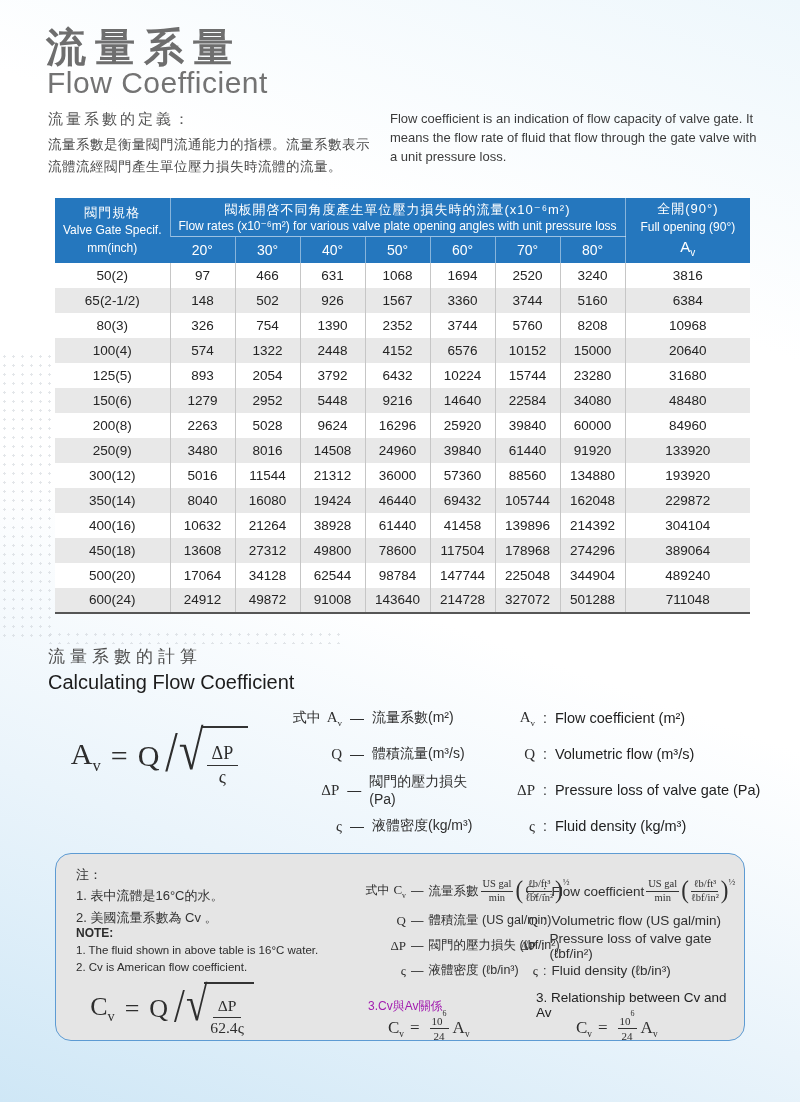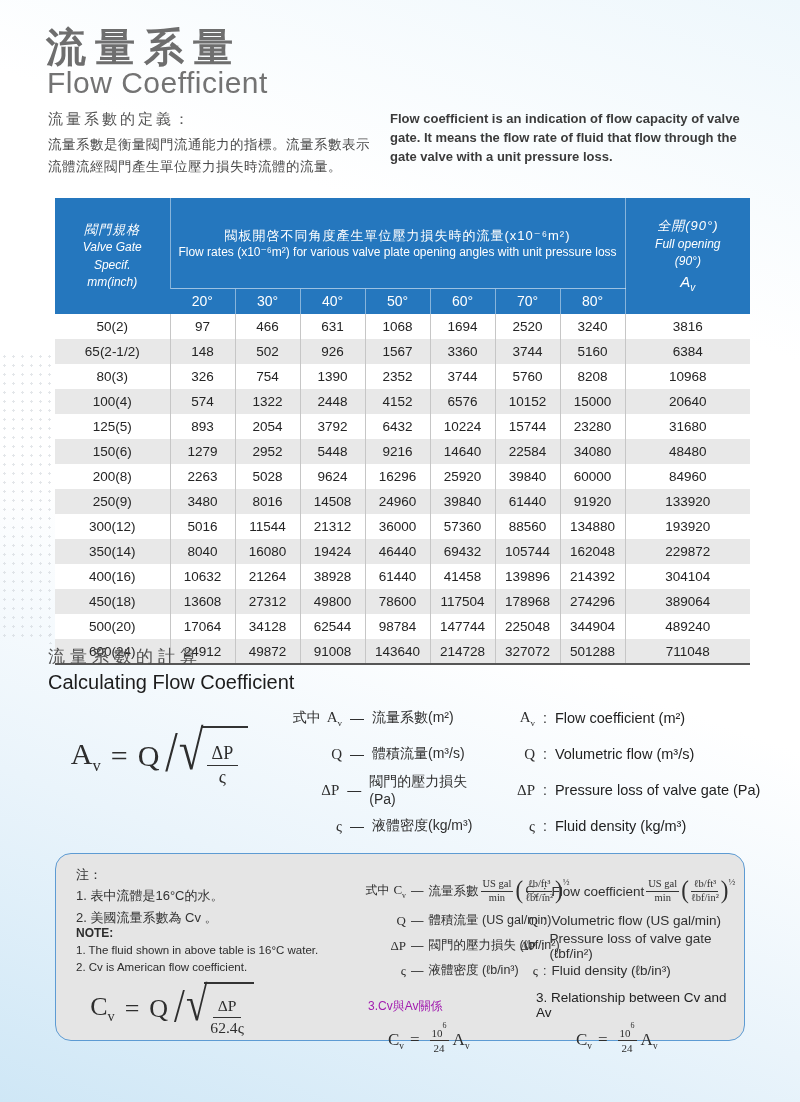--- a/index.html
+++ b/index.html
@@ -20,26 +20,26 @@
   .title-zh { position:absolute; left:46px; top:20px; font-size:40px; font-weight:700;
               color:#6e6e6e; letter-spacing:9px; }
   .title-en { position:absolute; left:47px; top:66px; font-size:30px; font-weight:400;
               color:#737373; letter-spacing:.5px; }
 
   .def-zh { position:absolute; left:48px; top:110px; width:335px; }
   .def-zh-head { font-size:15px; color:#555; letter-spacing:3px; margin-bottom:5px; }
   .def-zh-body { font-size:13.5px; color:#4b4b4b; line-height:1.6; letter-spacing:.5px; }
   .def-en { position:absolute; left:390px; top:110px; width:372px; }
   .def-en-head { font-size:15px; color:#3b3b3b; margin-bottom:4px; letter-spacing:.3px; }
-  .def-en-body { font-size:13px; color:#3b3b3b; line-height:1.45;font-weight:bold; }
+  .def-en-body { font-size:13px; color:#3b3b3b; line-height:1.45; }
 
   table.flow { position:absolute; left:55px; top:198px; width:695px;
                border-collapse:collapse; table-layout:fixed; }
   table.flow th { background:#2577BE; color:#fff; font-weight:400; vertical-align:middle; }
-  th.spec, th.full { padding:19px;font-style:italic; }
+  th.spec, th.full { padding:2px; }
   th.spec div, th.full div { line-height:1.45; }
   .h-zh { font-size:13px; letter-spacing:1px; }
   .h-en { font-size:12px; }
   .h-sym { font-size:15px; font-family:"Liberation Sans","DejaVu Sans",sans-serif; }
   .h-sym sub { font-size:10px; }
   th.group { padding:3px 2px; }
   th.group .h-zh { font-size:13px; }
   th.group .h-en { font-size:12px; }
   tr.angles th { font-size:14px; height:26px; border-top:1px solid rgba(255,255,255,.55); }
   table.flow th + th { border-left:1px solid rgba(255,255,255,.45); }
@@ -104,21 +104,21 @@
   .ufrac .den { padding-top:1px; }
   .bigparen { font-size:23px; font-weight:300; transform:scaleY(1.05); display:inline-block;
               font-family:"Liberation Serif","DejaVu Serif",serif; }
   .expo { font-size:9px; position:relative; top:-9px; font-family:"Liberation Serif","DejaVu Serif",serif; }
 
   .formula-cv { position:absolute; left:6px; top:126px; width:220px; height:58px;
                 justify-content:center; font-size:26px; }
   .rel-zh { position:absolute; left:312px; top:144px; font-size:12px; color:#a21caf; }
   .rel-en { position:absolute; left:480px; top:136px; font-size:13.5px; color:#222; }
   .formula-rel { font-size:17px; position:absolute; }
-  .formula-rel .frac { font-size:11px; margin:12px 4px; }
+  .formula-rel .frac { font-size:11px; margin:0 4px; }
   .formula-rel .frac .num { border-bottom:1px solid #333; padding:0 2px 1px; }
   .formula-rel .feq { margin:0 6px; }
   .frac .e { font-size:8px; position:relative; top:-4px; }
   .rel-f1 { left:332px; top:160px; }
   .rel-f2 { left:520px; top:160px; }
 </style>
 </head>
 <body>
 
 <div class="page">

